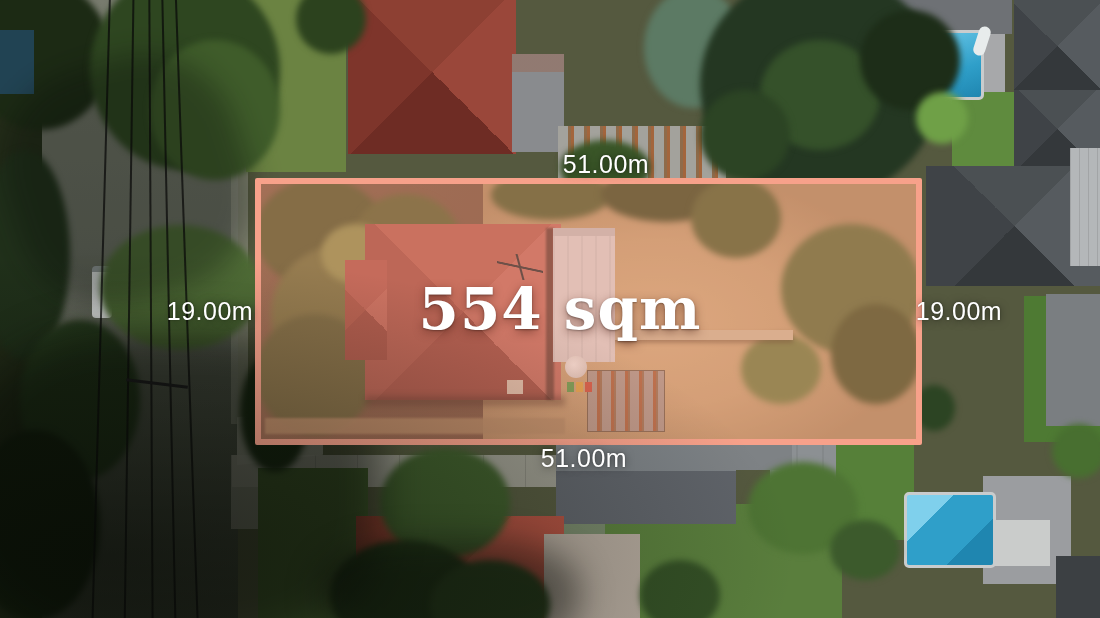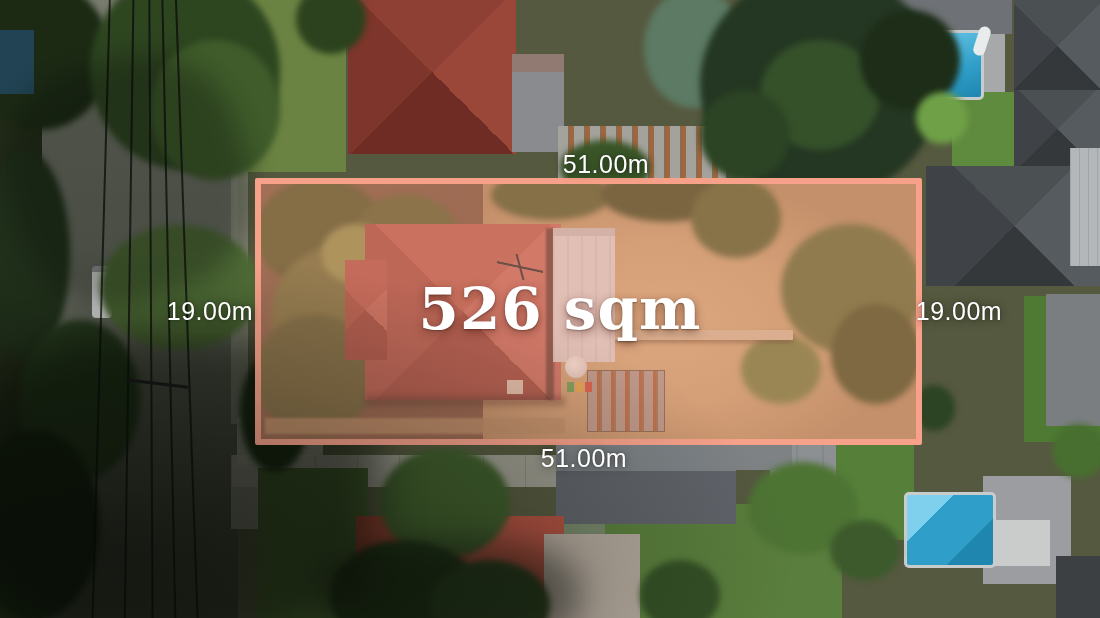--- a/index.html
+++ b/index.html
@@ -174,15 +174,15 @@
     <div style="left:324px;top:198px;width:7px;height:10px;background:#cc4633;"></div>
     <div class="lot-tint"></div>
   </div>
 
   <div class="abs vignette"></div>
 
   <div class="dim" style="left:606px;top:164px;">51.00m</div>
   <div class="dim" style="left:584px;top:458px;">51.00m</div>
   <div class="dim" style="left:210px;top:311px;">19.00m</div>
   <div class="dim" style="left:959px;top:311px;">19.00m</div>
-  <div class="area">526 sqm</div>
+  <div class="area">554 sqm</div>
 
 </div>
 
 </body></html>

